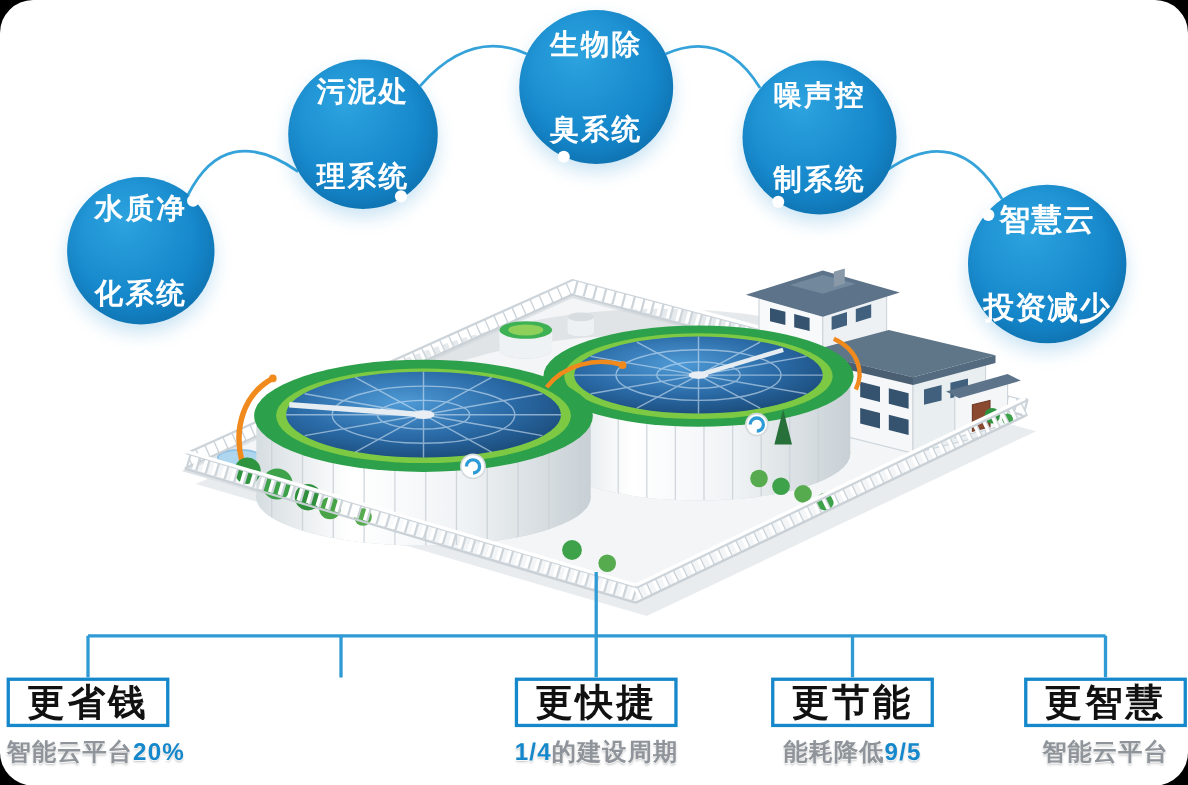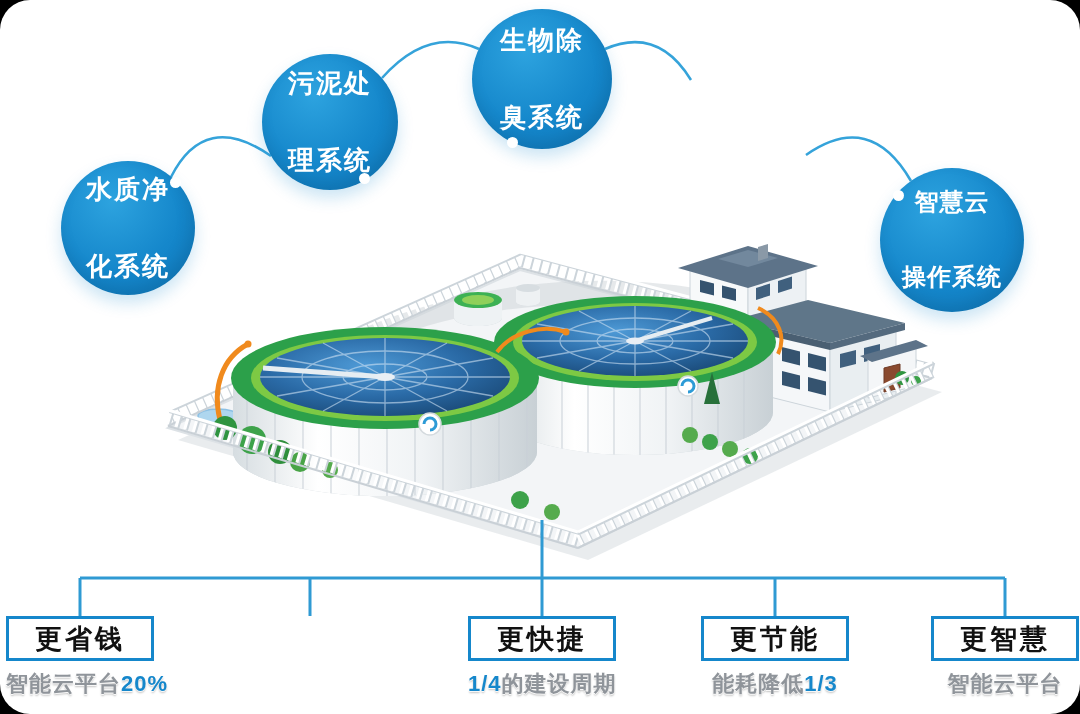--- a/index.html
+++ b/index.html
@@ -9,28 +9,28 @@
            border-radius:30px; overflow:hidden; }
   .bg-art { position:absolute; left:0; top:0; width:1080px; height:714px; }
 
   
   .sys-circle { position:absolute; border-radius:50%;
     display:flex; flex-direction:column; align-items:center; justify-content:center;
     color:#fff; font-weight:bold; font-size:26px; line-height:1.28; letter-spacing:2px;
     text-align:center;
     background:radial-gradient(circle at 38% 30%, #2da3df 0%, #1587cb 55%, #0e7abf 100%);
     box-shadow:0 8px 16px rgba(21,135,203,.22), inset -4px -8px 16px rgba(0,0,0,.10);gap:44px; }
-  .sys-circle.small-text { font-size:24px; letter-spacing:1px; }
+  .sys-circle.small-text { font-size:28px; letter-spacing:1px; }
   .sys-dot { position:absolute; width:11px; height:11px; border-radius:50%; background:#fff; }
 
   
   .benefit { position:absolute; top:616px; width:148px; text-align:center; }
   .benefit-box { height:45px; border:3px solid #1587cb; background:#fff;
     display:flex; align-items:center; justify-content:center;
-    font-size:27px; font-weight:bold; color:#111; letter-spacing:3px; }
+    font-size:34px; font-weight:bold; color:#111; letter-spacing:3px; }
   .benefit-detail { margin-top:8px; font-size:22px; font-weight:bold; letter-spacing:1px;
     color:#8f949a; white-space:nowrap;
     text-shadow:0 1px 0 rgba(255,255,255,.85), 0 2px 2px rgba(40,40,40,.28); }
   .benefit-detail .hl { color:#1587cb;margin-top:12px; }
 </style>
 </head>
 <body>
 
 <div class="stage">
 
@@ -274,23 +274,28 @@
   <div class="sys-circle" style="left:262px;top:54px;width:136px;height:136px">
     <span>污泥处</span>
     <span>理系统</span>
     <i class="sys-dot" style="left:97px;top:119px"></i>
   </div>
   <div class="sys-circle" style="left:472px;top:9px;width:140px;height:140px">
     <span>生物除</span>
     <span>臭系统</span>
     <i class="sys-dot" style="left:35px;top:128px"></i>
   </div>
+  <div class="sys-circle" style="left:675px;top:55px;width:140px;height:140px">
+    <span>噪声控</span>
+    <span>制系统</span>
+    <i class="sys-dot" style="left:27px;top:123px"></i>
+  </div>
   <div class="sys-circle small-text" style="left:880px;top:168px;width:144px;height:144px">
     <span>智慧云</span>
-    <span>操作系统</span>
+    <span>投资减少</span>
     <i class="sys-dot" style="left:13px;top:22px"></i>
   </div>
 
   <div class="benefit" style="left:6px">
     <div class="benefit-box">
       <span>更省钱</span>
     </div>
     <div class="benefit-detail"><span class="g">智能云平台</span><span class="hl">20%</span><span class="g"></span></div>
   </div>
   <div class="benefit" style="left:236px">
@@ -298,21 +303,21 @@
   <div class="benefit" style="left:468px">
     <div class="benefit-box">
       <span>更快捷</span>
     </div>
     <div class="benefit-detail"><span class="g"></span><span class="hl">1/4</span><span class="g">的建设周期</span></div>
   </div>
   <div class="benefit" style="left:701px">
     <div class="benefit-box">
       <span>更节能</span>
     </div>
-    <div class="benefit-detail"><span class="g">能耗降低</span><span class="hl">1/3</span><span class="g"></span></div>
+    <div class="benefit-detail"><span class="g">能耗降低</span><span class="hl">9/5</span><span class="g"></span></div>
   </div>
   <div class="benefit" style="left:931px">
     <div class="benefit-box">
       <span>更智慧</span>
     </div>
     <div class="benefit-detail"><span class="g">智能云平台</span><span class="hl"></span><span class="g"></span></div>
   </div>
 
 </div>
 

